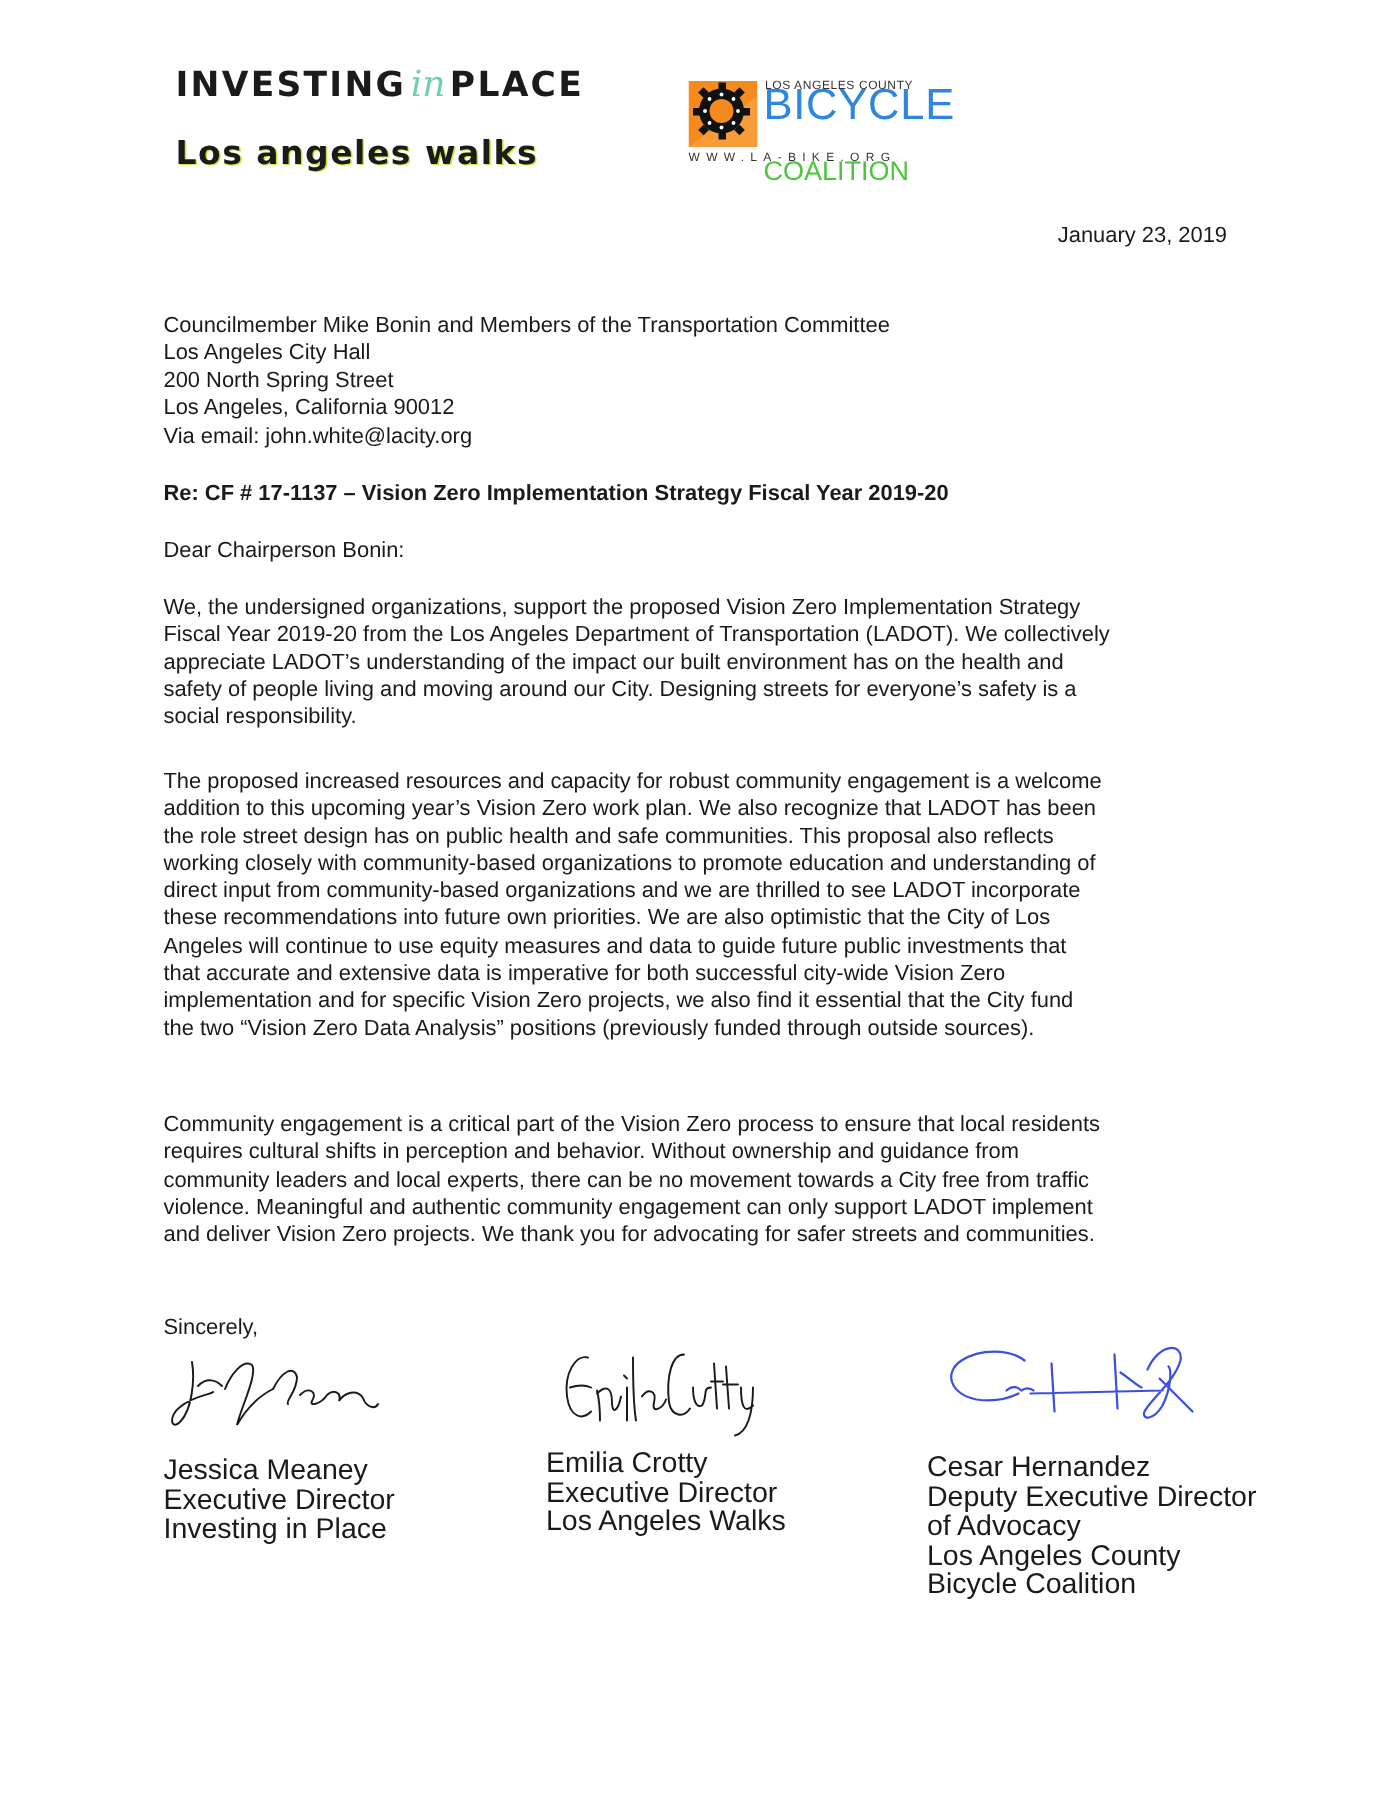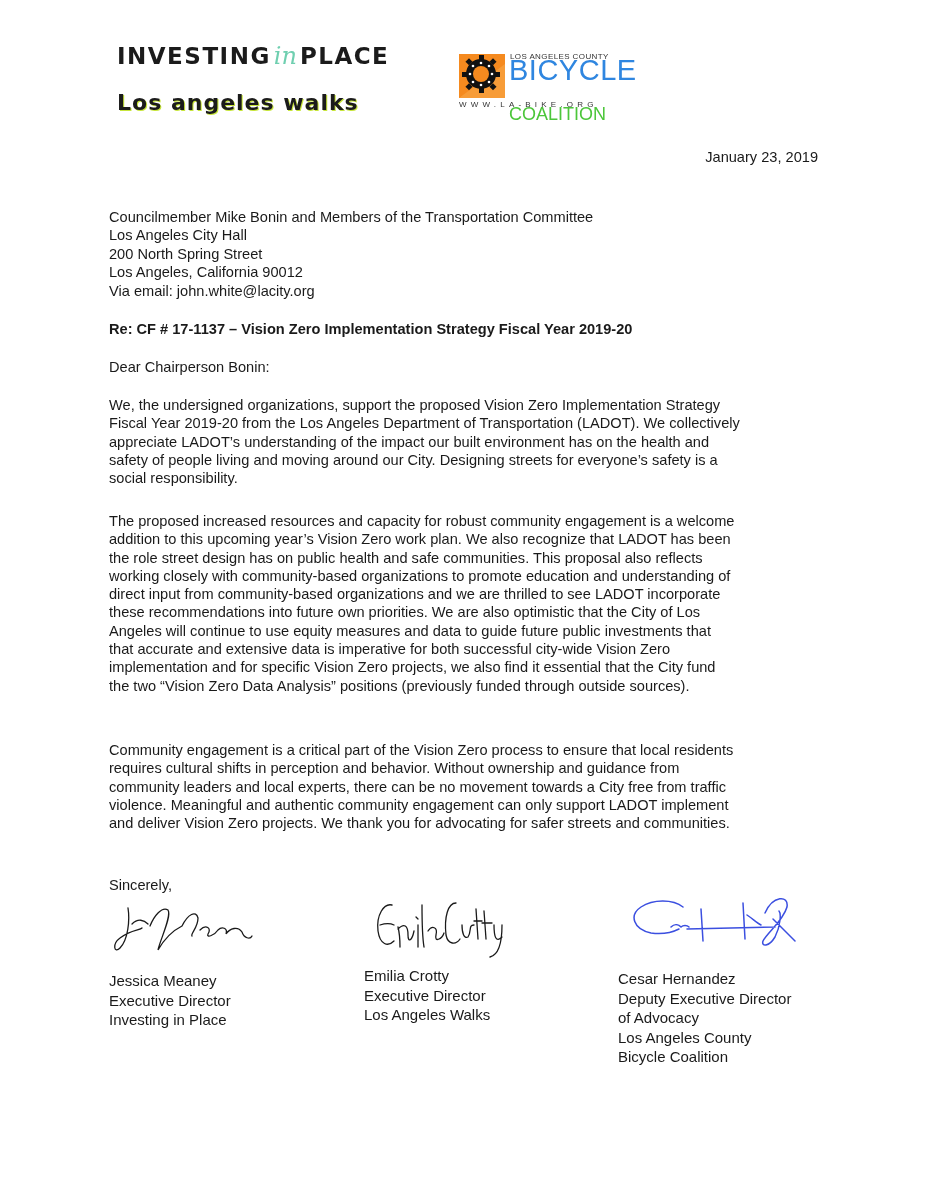--- a/index.html
+++ b/index.html
@@ -33,21 +33,21 @@
   .p1 { top:396px; }
   .p2 { top:512px; }
   .p3 { top:741px; }
   .sincerely { left:109px; top:876px; }
 
   .sig { position:absolute; }
   .sig1 { left:110px; top:900px; width:145px; height:60px; }
   .sig2 { left:370px; top:895px; width:140px; height:65px; }
   .sig3 { left:625px; top:893px; width:180px; height:55px; }
 
-  .signer { position:absolute; font-size:15px; line-height:19.5px; white-space:nowrap; }
+  .signer { position:absolute; font-size:19px; line-height:19.5px; white-space:nowrap; }
   .signer span { display:block; }
   .s1 { left:109px; top:971px; }
   .s2 { left:364px; top:966px; }
   .s3 { left:618px; top:969px; }
 </style>
 </head>
 <body>
 
 <div class="page">
 

